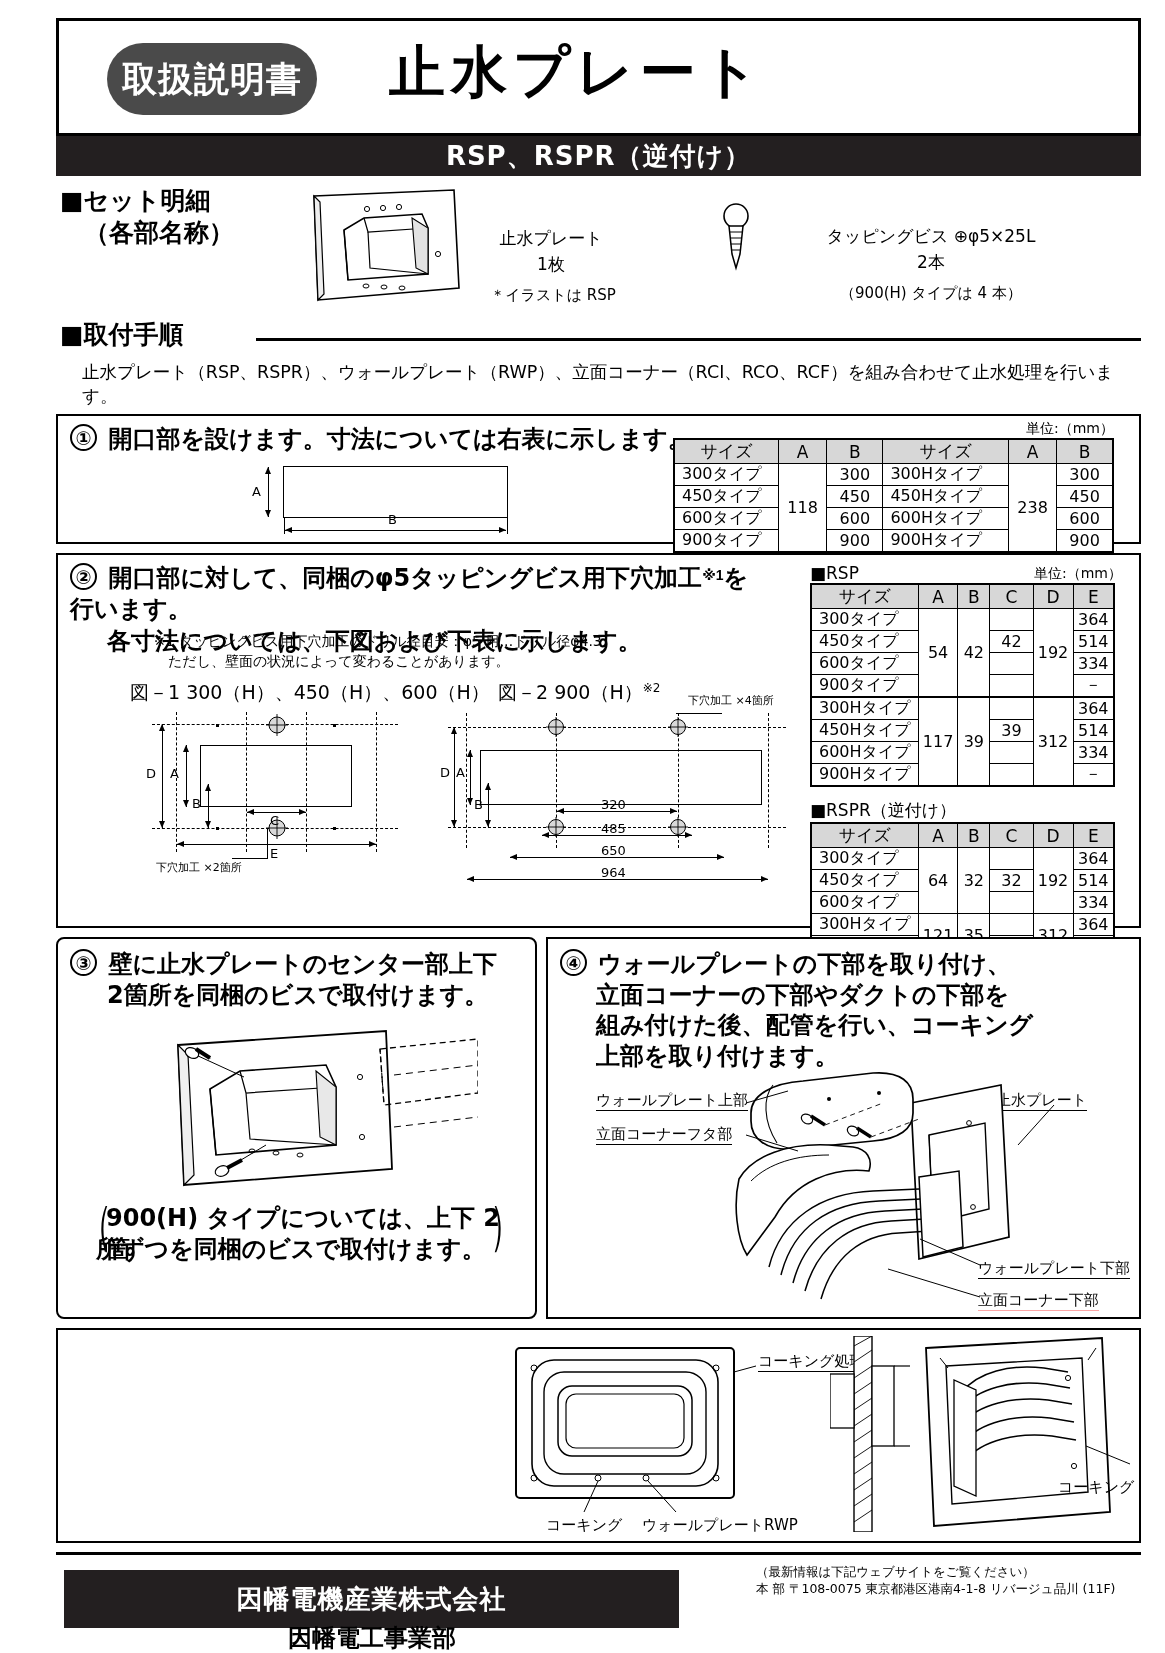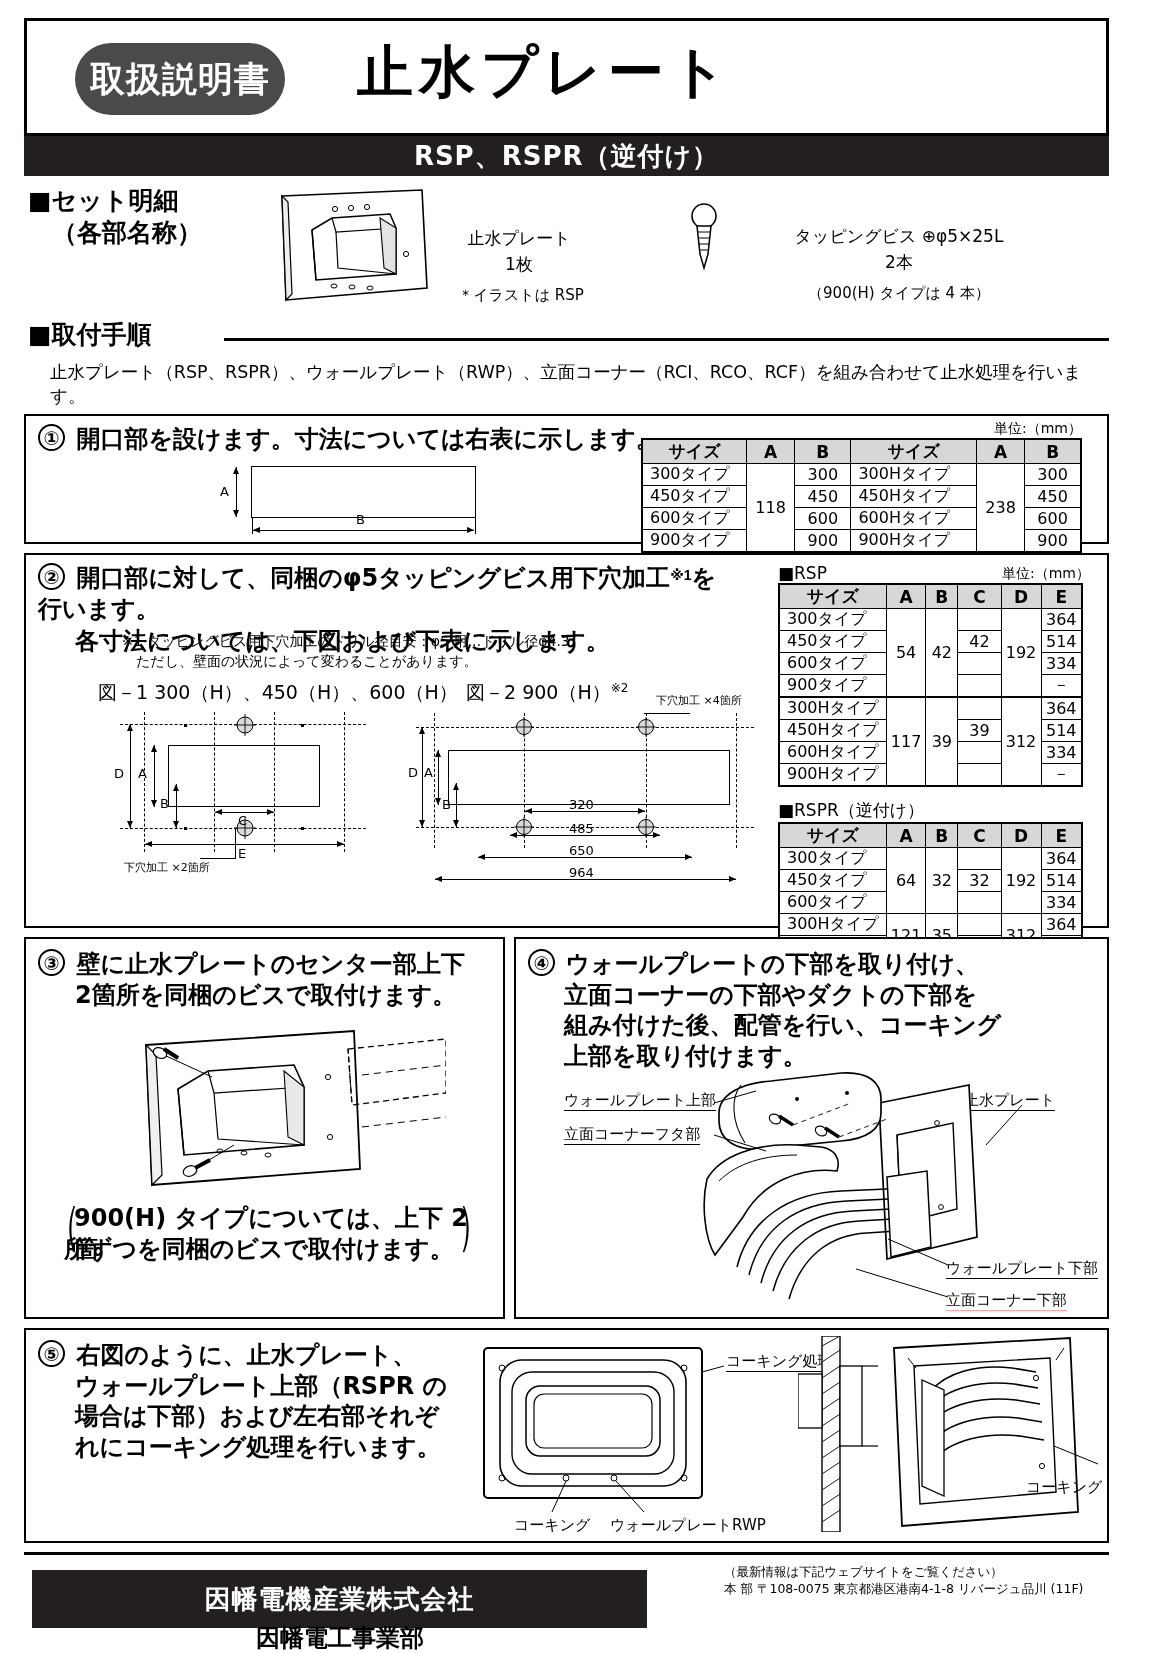--- a/index.html
+++ b/index.html
@@ -5,21 +5,21 @@
   * { box-sizing: border-box; }
   html, body { margin:0; padding:0; }
   body {
     width:1165px; height:1653px;
     background:#ffffff;
     font-family:"Liberation Sans","DejaVu Sans",sans-serif;
     color:#000;
     position:relative;
     overflow:hidden;
   }
-  .page { position:absolute; left:24px; top:18px; width:1085px; height:1620px; }
+  .page { position:absolute; left:56px; top:18px; width:1085px; height:1620px; }
 
   
   .hdr-box { border:3px solid #000; width:1085px; height:118px; position:relative; background:#fff; }
   .badge {
     position:absolute; left:48px; top:22px; width:210px; height:72px;
     background:#4a4a4a; border-radius:36px; color:#fff;
     font-size:35px; font-weight:bold; letter-spacing:1px;
     display:flex; align-items:center; justify-content:center;
     font-family:"DejaVu Sans",sans-serif;
   }
@@ -53,21 +53,21 @@
     text-align:center; line-height:24px; font-size:19px; font-weight:bold; vertical-align:top;
     font-family:"DejaVu Sans",sans-serif;
   }
   .steptxt { font-size:24px; font-weight:bold; line-height:1.28; font-family:"DejaVu Sans",sans-serif; }
 
   
   table.t { border-collapse:collapse; font-family:"DejaVu Sans",sans-serif; }
   table.t th, table.t td {
     border:1px solid #000; text-align:center; font-size:16px; padding:0 4px; height:21px; background:#fff;
   }
-  table.t th { background:#d7d7d7; font-weight:bold; font-size:17px; }
+  table.t th { background:#d7d7d7; font-weight:normal; font-size:17px; }
   table.t td.sz { text-align:left; padding-left:7px; }
   table.t.outer { border:2px solid #000; }
   .unit { font-size:14px; text-align:right; font-family:"DejaVu Sans",sans-serif;}
   .tbl-cap { font-size:17px; font-weight:normal; font-family:"DejaVu Sans",sans-serif; }
 
   
   .dim-line { position:absolute; background:#000; }
   .dash-v { position:absolute; border-left:1px dashed #000; }
   .dash-h { position:absolute; border-top:1px dashed #000; }
   .thin { position:absolute; border:1px solid #000; }
@@ -441,21 +441,21 @@
             <td>35</td>
             <td>514</td>
           </tr>
         </tbody>
       </table>
     </div>
   </div>
 
   <div style="display:flex; gap:9px;">
 
-    <div class="step" style="width:481px;height:382px;position:relative;">
+    <div class="step" style="width:481px;height:382px;position:relative;border-radius:8px;">
       <div style="position:absolute;left:12px;top:10px;width:455px;">
         <span class="num">③</span>
         <span class="steptxt" style="margin-left:7px;">壁に止水プレートのセンター部上下</span>
         <div class="steptxt" style="margin-left:37px;">2箇所を同梱のビスで取付けます。</div>
       </div>
 
       <div style="position:absolute;left:90px;top:78px;">
         <svg width="330" height="175" viewBox="0 0 330 175">
           <polygon points="30,28 238,14 244,152 36,168" fill="#fff" stroke="#000" stroke-width="1.8"></polygon>
           <polygon points="30,28 40,38 46,158 36,168" fill="#f0f0f0" stroke="#000" stroke-width="1.2"></polygon>
@@ -554,27 +554,20 @@
         <path d="M198,164 L240,152" stroke="#000" stroke-width="1" fill="none"></path>
         <path d="M198,196 L250,212" stroke="#000" stroke-width="1" fill="none"></path>
         <path d="M506,166 L470,206" stroke="#000" stroke-width="1" fill="none"></path>
         <path d="M432,326 L372,300" stroke="#000" stroke-width="1" fill="none"></path>
         <path d="M432,358 L340,330" stroke="#000" stroke-width="1" fill="none"></path>
       </svg>
     </div>
   </div>
 
   <div class="step" style="height:215px;position:relative;">
-    <div style="position:absolute;left:12px;top:10px;width:430px;">
-      <span class="num">⑤</span>
-      <span class="steptxt" style="margin-left:7px;">右図のように、止水プレート、</span>
-      <div class="steptxt" style="margin-left:37px;">ウォールプレート上部（RSPR の</div>
-      <div class="steptxt" style="margin-left:37px;">場合は下部）および左右部それぞ</div>
-      <div class="steptxt" style="margin-left:37px;">れにコーキング処理を行います。</div>
-    </div>
 
     <div style="position:absolute;left:440px;top:12px;">
       <svg width="260" height="172" viewBox="0 0 260 172">
         <rect x="18" y="6" width="218" height="150" rx="4" fill="#fff" stroke="#000" stroke-width="2"></rect>
         <rect x="34" y="18" width="186" height="126" rx="22" fill="#fff" stroke="#000" stroke-width="1.6"></rect>
         <rect x="46" y="30" width="162" height="102" rx="20" fill="#fff" stroke="#000" stroke-width="1.4"></rect>
         <rect x="60" y="44" width="134" height="70" rx="14" fill="#fff" stroke="#000" stroke-width="1.5"></rect>
         <rect x="68" y="52" width="118" height="54" rx="10" fill="#fff" stroke="#000" stroke-width="1.2"></rect>
         <circle cx="36" cy="26" r="3" fill="none" stroke="#000"></circle>
         <circle cx="218" cy="26" r="3" fill="none" stroke="#000"></circle>

